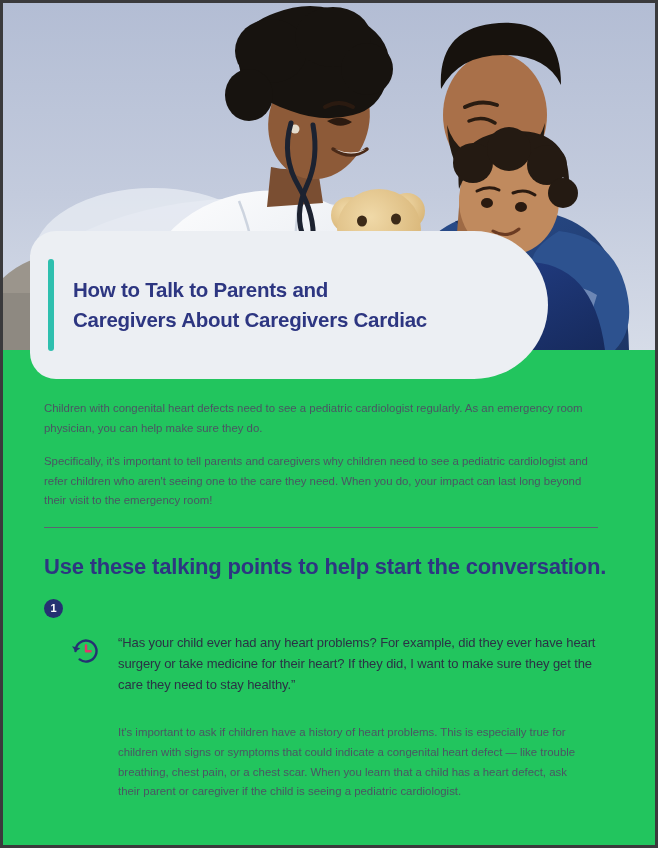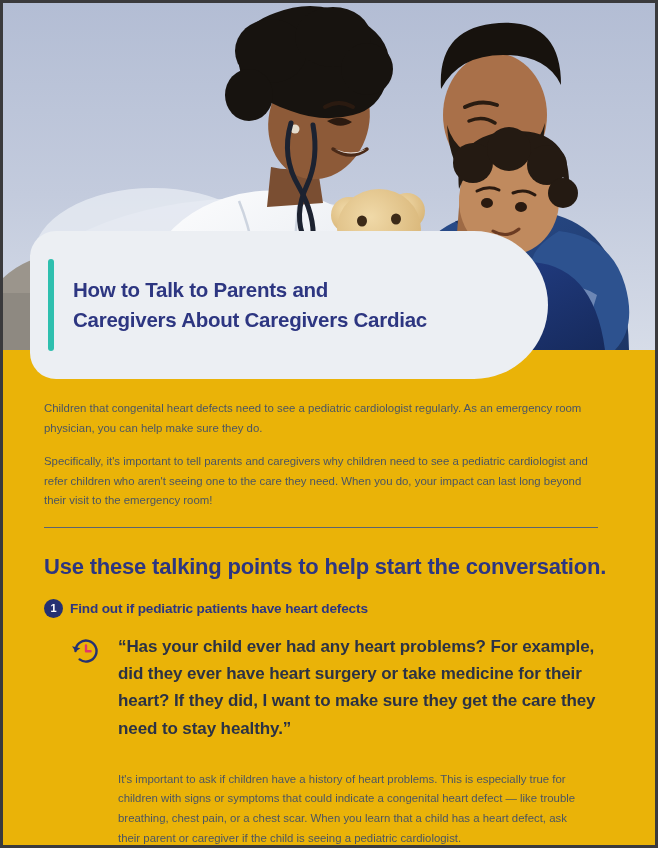--- a/index.html
+++ b/index.html
@@ -8,21 +8,21 @@
     width: 658px;
     height: 848px;
     background: #ffffff;
     font-family: "Liberation Sans", sans-serif;
   }
 
   #page {
     position: relative;
     width: 658px;
     height: 848px;
-    background: #eab308;
+    background: #22c55e;
     border: 3px solid #3a3a3c;
     overflow: hidden;
   }
 
   
   #hero {
     position: absolute;
     left: 0; top: 0;
     width: 652px;
     height: 347px;
@@ -134,22 +134,22 @@
     margin-top: 15px;
   }
   .quote-icon {
     width: 36px; height: 36px;
     flex: 0 0 auto;
     margin-left: 24px;
   }
   .quote-text {
     margin-left: 14px;
     color: #2b3245;
-    font-size: 17px;
-    font-weight: bold;
+    font-size: 13px;
+    font-weight: normal;
     line-height: 1.6;
     letter-spacing: -0.1px;
   }
 
   .explain-text {
     margin-left: 74px;
     margin-top: 28px;
     width: 470px;
     color: #4b5563;
     font-size: 11.4px;
@@ -290,32 +290,31 @@
 
   <div id="title-card">
     <div id="accent-bar"></div>
     <div id="title-text">
       <div>How to Talk to Parents and</div>
       <div>Caregivers About Caregivers Cardiac</div>
     </div>
   </div>
 
   <div id="body">
-    <p class="intro-p">Children that congenital heart defects need to see a pediatric cardiologist regularly. As an emergency room physician, you can help make sure they do.</p>
+    <p class="intro-p">Children with congenital heart defects need to see a pediatric cardiologist regularly. As an emergency room physician, you can help make sure they do.</p>
     <p class="intro-p">Specifically, it's important to tell parents and caregivers why children need to see a pediatric cardiologist and refer children who aren't seeing one to the care they need. When you do, your impact can last long beyond their visit to the emergency room!</p>
   </div>
 
   <div id="divider"></div>
 
   <h2 id="section-heading">Use these talking points to help start the conversation.</h2>
 
   <div id="point-1">
     <div class="point-head">
       <div class="point-badge">1</div>
-      <div class="point-title">Find out if pediatric patients have heart defects</div>
     </div>
 
     <div class="quote-row">
       <div class="quote-icon">
         <svg viewBox="0 0 36 36" aria-hidden="true">
           <path d="M7.5 18 A10.5 10.5 0 1 1 11.6 26.4" stroke="#253172" stroke-width="2.4" fill="none" stroke-linecap="round"></path>
           <path d="M4.0 13.2 L7.6 18.6 L12.4 15.2 Z" fill="#253172"></path>
           <path d="M18 12.4 L18 18.2 L22.6 18.2" stroke="#e0366b" stroke-width="2.4" fill="none" stroke-linecap="round" stroke-linejoin="round"></path>
         </svg>
       </div>

